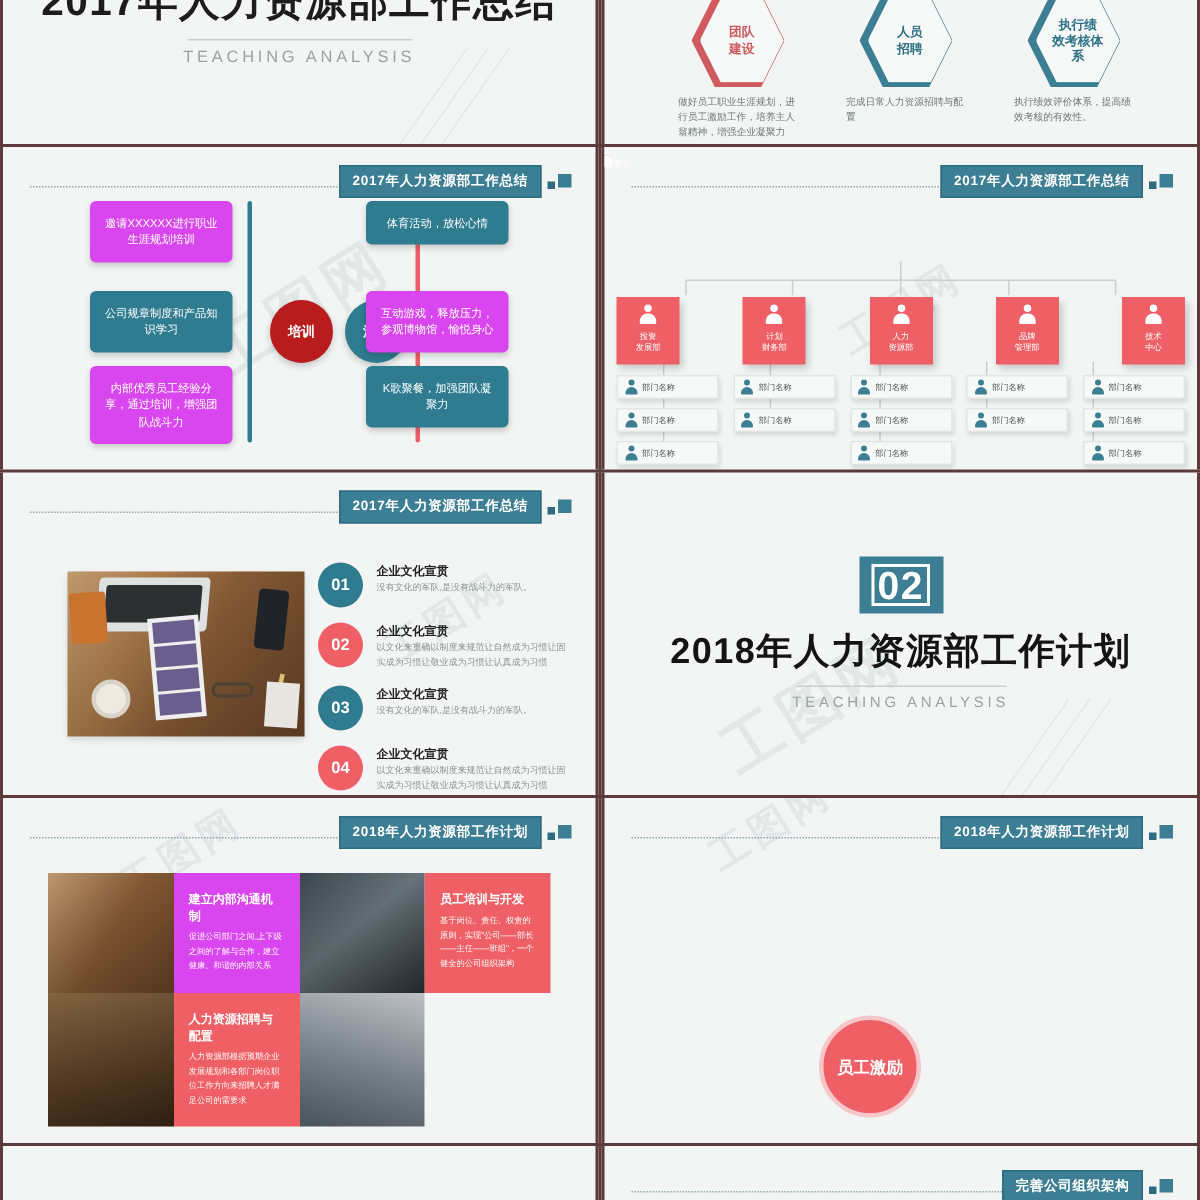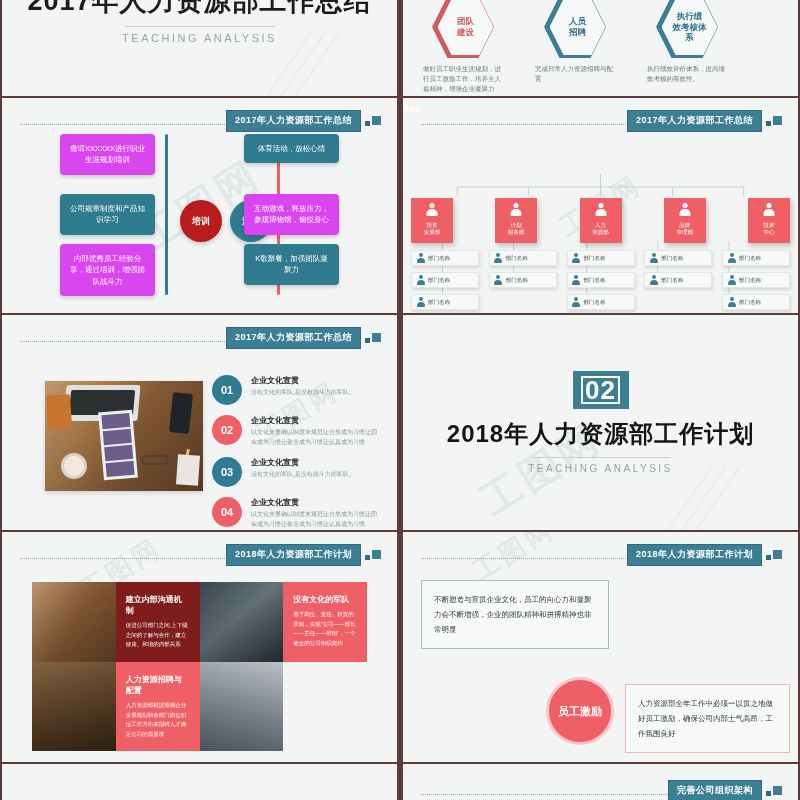--- a/index.html
+++ b/index.html
@@ -62,21 +62,21 @@
   
   .p-title{ display:flex; flex-direction:column; align-items:center; }
   .p-title .big{
     font-size:27px; font-weight:bold; color:#1c1c1c; letter-spacing:1px;
     margin-top:-17px; white-space:nowrap;
   }
   .p-title .ruleline{ width:150px; height:1px; background:#c9cfce; margin:7px 0 5px; }
   .p-title .sub{ font-size:11px; color:#9aa3a2; letter-spacing:2.5px; }
 
   
-  .hexrow{ position:absolute; inset:0; display:flex; justify-content:flex-start; padding:0 4px; }
+  .hexrow{ position:absolute; inset:0; display:flex; justify-content:flex-end; padding:0 26px; }
   .hexcell{ width:112px; text-align:center; position:relative; padding-top:0; }
   .hexwrap{ position:relative; height:62px; margin-top:-4px; }
   .hex{
     position:absolute; left:50%; top:0; transform:translateX(-50%);
     width:62px; height:62px;
     clip-path:polygon(25% 0%,75% 0%,100% 50%,75% 100%,25% 100%,0% 50%);
     background:#cf5b5e; display:flex; align-items:center; justify-content:center;
   }
   .hex.teal{ background:#3c7f95; }
   .hex .inner{
@@ -209,21 +209,21 @@
   .grid4{ position:absolute; left:30px; right:30px; top:50px; bottom:16px;
           display:grid; grid-template-columns:repeat(4,1fr); grid-template-rows:1fr 1fr; }
   .cellimg{ position:relative; overflow:hidden; }
   .ci-a{ background:linear-gradient(120deg,#caa177,#8d5f38 50%,#6b4527); }
   .ci-b{ background:linear-gradient(140deg,#3e4a52,#6d7b82 45%,#2b3238); }
   .ci-c{ background:linear-gradient(160deg,#8a6a45,#5c4026 60%,#3a2817); }
   .ci-d{ background:linear-gradient(200deg,#c9cdd2,#8f9aa4 50%,#5d6a75); }
   .cellimg::after{ content:""; position:absolute; inset:0;
                    background:linear-gradient(180deg,rgba(0,0,0,.06),rgba(0,0,0,.22)); }
   .celltxt{ padding:12px 10px; color:#fff; }
-  .celltxt.teal{ background:#7f1d1d; }
+  .celltxt.teal{ background:#d946ef; }
   .celltxt.red{ background:#ef6066; }
   .celltxt h4{ font-size:8px; margin-bottom:5px; }
   .celltxt p{ font-size:5.5px; line-height:1.75; opacity:.95; }
 
   
   .cc{ position:absolute; inset:0; }
   .ccbox{
     position:absolute; background:#f7f9f8; font-size:7.5px; color:#303838;
     line-height:2.0; padding:11px 12px;
   }
@@ -545,21 +545,21 @@
     </div>
 
     <div class="grid4">
       <div class="cellimg ci-a"></div>
       <div class="celltxt teal">
         <h4>建立内部沟通机制</h4>
         <p>促进公司部门之间,上下级之间的了解与合作，建立健康、和谐的内部关系</p>
       </div>
       <div class="cellimg ci-b"></div>
       <div class="celltxt red">
-        <h4>没有文化的军队</h4>
+        <h4>员工培训与开发</h4>
         <p>基于岗位、责任、权责的原则，实现"公司——部长——主任——班组"，一个健全的公司组织架构</p>
       </div>
       <div class="cellimg ci-c"></div>
       <div class="celltxt red">
         <h4>人力资源招聘与配置</h4>
         <p>人力资源部根据预期企业发展规划和各部门岗位职位工作方向来招聘人才满足公司的需要求</p>
       </div>
       <div class="cellimg ci-d"></div>
     </div>
   </div>
@@ -567,23 +567,21 @@
   <div class="panel">
     <div class="wm sm" style="left:28%;top:8%;">工图网</div>
     <div class="hdr">
       <div class="rule"></div>
       <div class="badge">2018年人力资源部工作计划</div>
       <div class="sq1"></div>
       <div class="sq2"></div>
     </div>
 
     <div class="cc">
-      <div class="ccbox b1">不断塑造与宣贯企业文化，员工的向心力和凝聚力会不断增强，企业的团队精神和拼搏精神也非常明显</div>
       <div class="ccirc c2">员工激励</div>
-      <div class="ccbox b2">人力资源部全年工作中必须一以贯之地做好员工激励，确保公司内部士气高昂，工作氛围良好</div>
     </div>
   </div>
 
   <div class="panel sliver"></div>
 
   <div class="panel sliver">
     <div class="hdr">
       <div class="rule"></div>
       <div class="badge">完善公司组织架构</div>
       <div class="sq1"></div>

